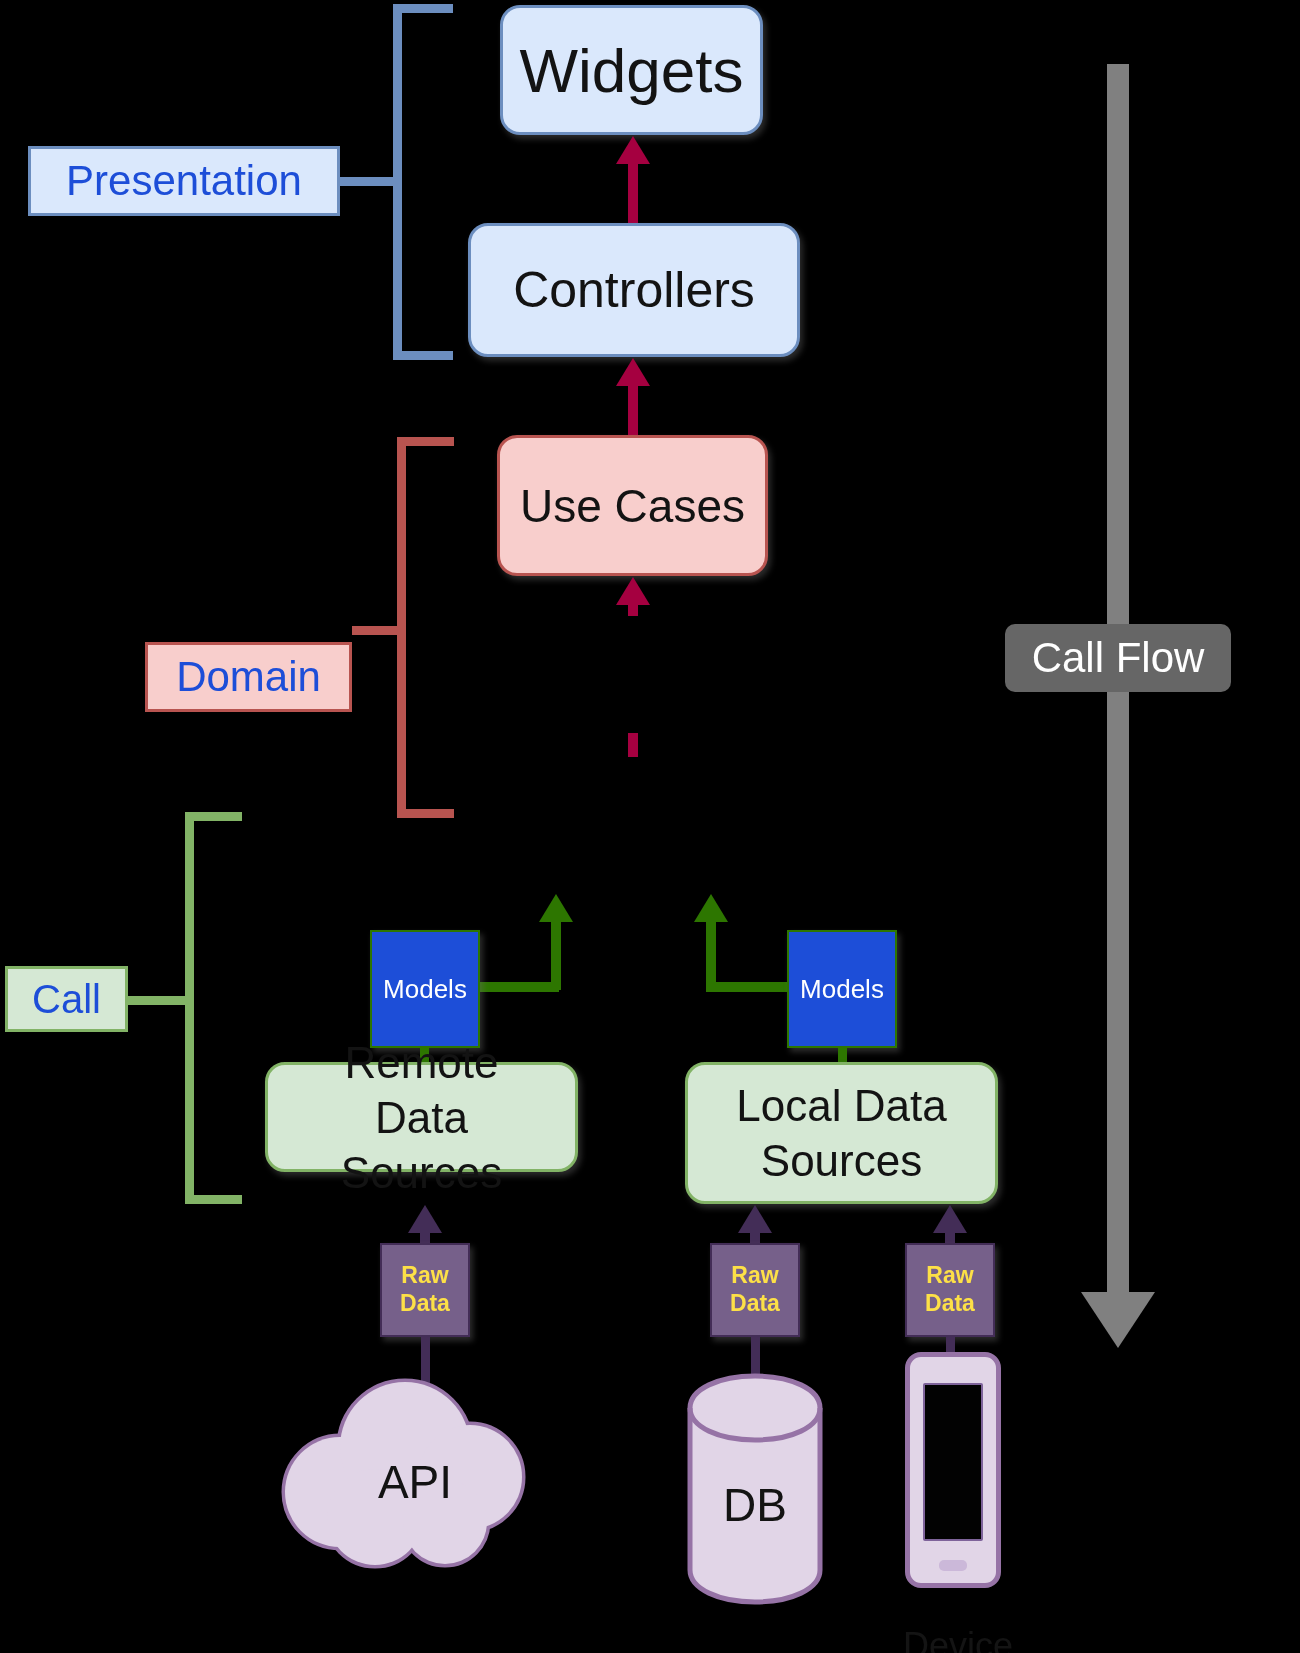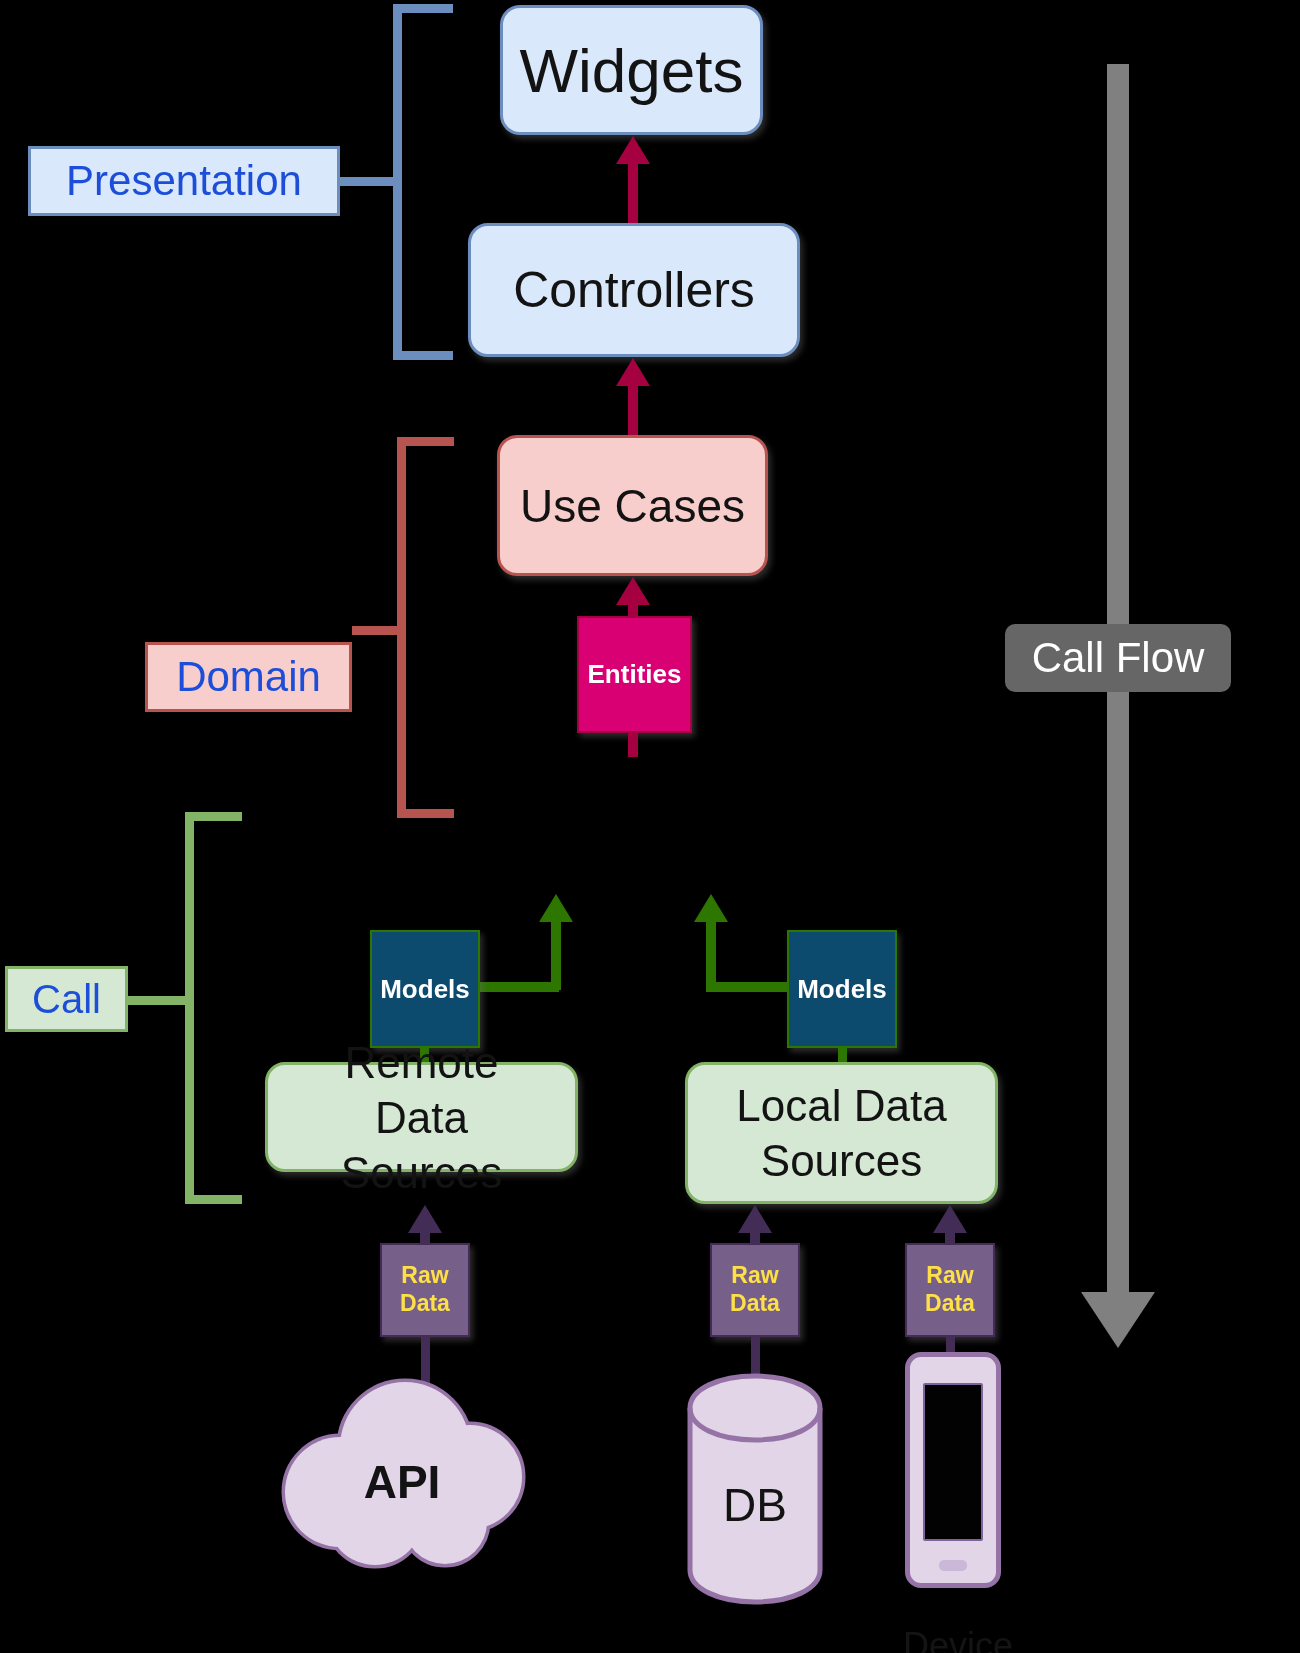--- a/index.html
+++ b/index.html
@@ -13,21 +13,21 @@
     align-items:center;justify-content:center;text-align:center;
     color:#131313;
   }
   .rounded{border-radius:20px;}
   .shadow{box-shadow:3px 4px 6px rgba(110,110,110,0.4);}
   .blue{background:#dae8fc;border:3px solid #6c8ebf;}
   .red{background:#f8cecc;border:3px solid #b85450;}
   .green-pastel{background:#d5e8d4;border:3px solid #82b366;}
   .grad{background:linear-gradient(180deg,#f5c9c5 0%,#cfe5c6 100%);border:3px solid #82b366;}
   .magenta{background:#d80073;border:2px solid #a50040;color:#fff;font-weight:bold;}
-  .green-solid{background:#0c4a6e;border:2px solid #2d7600;color:#fff;font-weight:bold;}
+  .green-solid{background:#1d4ed8;border:2px solid #2d7600;color:#fff;font-weight:normal;}
   .purple-solid{background:#76608a;border:2px solid #432d57;color:#fde047;font-weight:bold;}
   .shaft{position:absolute;}
   .head-up{position:absolute;width:0;height:0;
     border-left:17px solid transparent;border-right:17px solid transparent;
     border-bottom:28px solid currentColor;}
   .head-down{position:absolute;width:0;height:0;
     border-left:37px solid transparent;border-right:37px solid transparent;
     border-top:56px solid currentColor;}
   .label-box{
     position:absolute;box-sizing:border-box;display:flex;
@@ -83,21 +83,20 @@
   <div class="node blue rounded shadow" style="left:468px;top:223px;width:332px;height:134px;font-size:50px;">Controllers</div>
 
   <div class="head-up" style="left:616px;top:358px;color:#a50040;"></div>
   <div class="shaft" style="left:628px;top:380px;width:10px;height:55px;background:#a50040;"></div>
 
   <div class="node red rounded shadow" style="left:497px;top:435px;width:271px;height:141px;font-size:46px;">Use Cases</div>
 
   <div class="head-up" style="left:616px;top:577px;color:#a50040;"></div>
   <div class="shaft" style="left:628px;top:599px;width:10px;height:17px;background:#a50040;"></div>
 
-  <div class="node magenta shadow" style="left:577px;top:616px;width:115px;height:117px;font-size:26px;">Entities</div>
 
   <div class="shaft" style="left:628px;top:733px;width:10px;height:24px;background:#a50040;"></div>
 
 
   <div class="head-up" style="left:539px;top:894px;color:#2d7600;"></div>
   <div class="shaft" style="left:551px;top:916px;width:10px;height:74px;background:#2d7600;"></div>
   <div class="shaft" style="left:479px;top:982px;width:80px;height:10px;background:#2d7600;"></div>
 
   <div class="head-up" style="left:694px;top:894px;color:#2d7600;"></div>
   <div class="shaft" style="left:706px;top:916px;width:10px;height:74px;background:#2d7600;"></div>
@@ -138,21 +137,21 @@
       <circle cx="175" cy="170" r="42"></circle>
     </g>
     <g fill="#e1d5e7" stroke="none">
       <circle cx="70" cy="140" r="55"></circle>
       <circle cx="135" cy="95" r="65"></circle>
       <circle cx="200" cy="125" r="52"></circle>
       <circle cx="105" cy="165" r="48"></circle>
       <circle cx="175" cy="170" r="42"></circle>
     </g>
   </svg>
-  <div class="overlay-label" style="left:332px;top:1452px;width:140px;height:60px;font-weight:bold;">API</div>
+  <div class="overlay-label" style="left:345px;top:1452px;width:140px;height:60px;">API</div>
 
   <svg class="abs" style="left:685px;top:1368px;" width="140" height="240" viewBox="0 0 140 240">
     <path d="M5 40 C5 21 34 8 70 8 C106 8 135 21 135 40 L135 202 C135 221 106 234 70 234 C34 234 5 221 5 202 Z" fill="#e1d5e7" stroke="#9673a6" stroke-width="5"></path>
     <path d="M5 40 C5 59 34 72 70 72 C106 72 135 59 135 40" fill="none" stroke="#9673a6" stroke-width="5"></path>
   </svg>
   <div class="overlay-label" style="left:700px;top:1475px;width:110px;height:60px;">DB</div>
 
   <div class="phone" style="left:905px;top:1352px;width:96px;height:236px;">
     <div class="phone-screen"></div>
     <div class="phone-home"></div>

